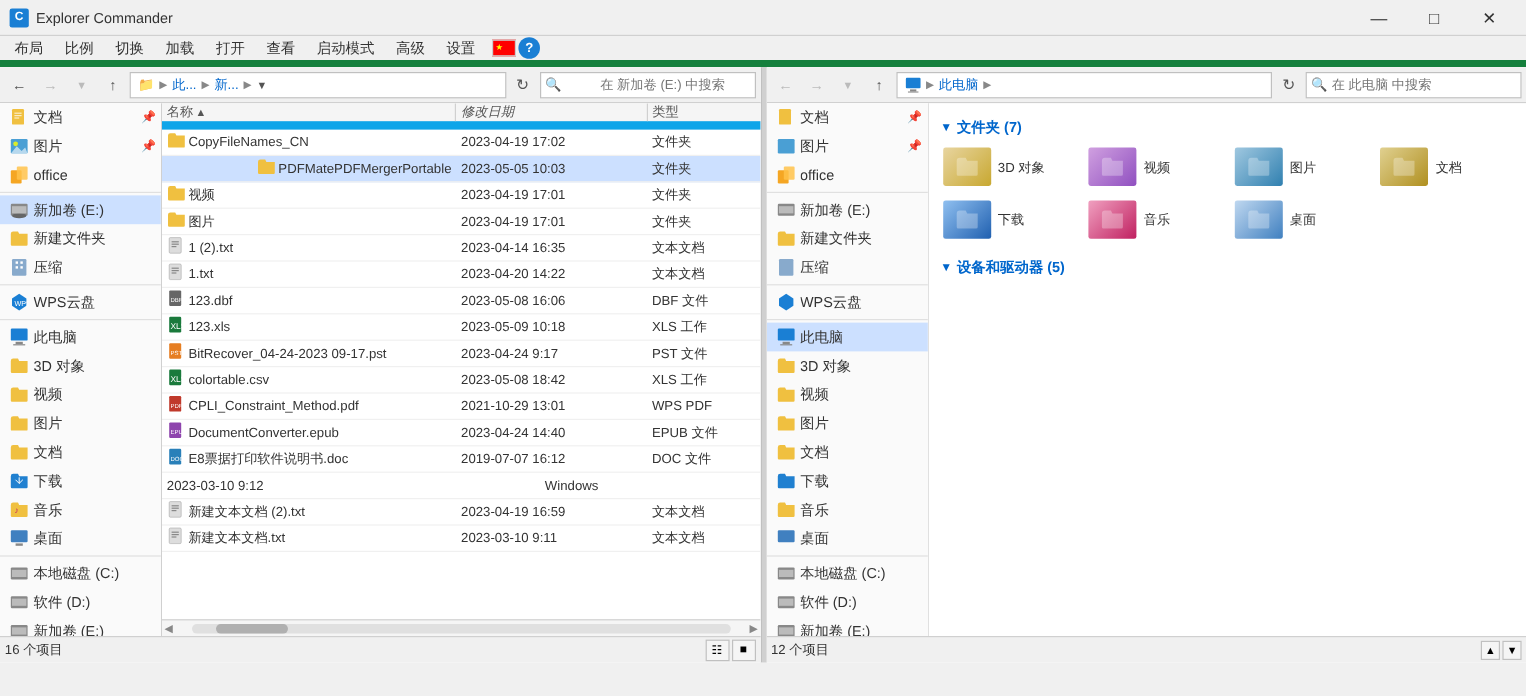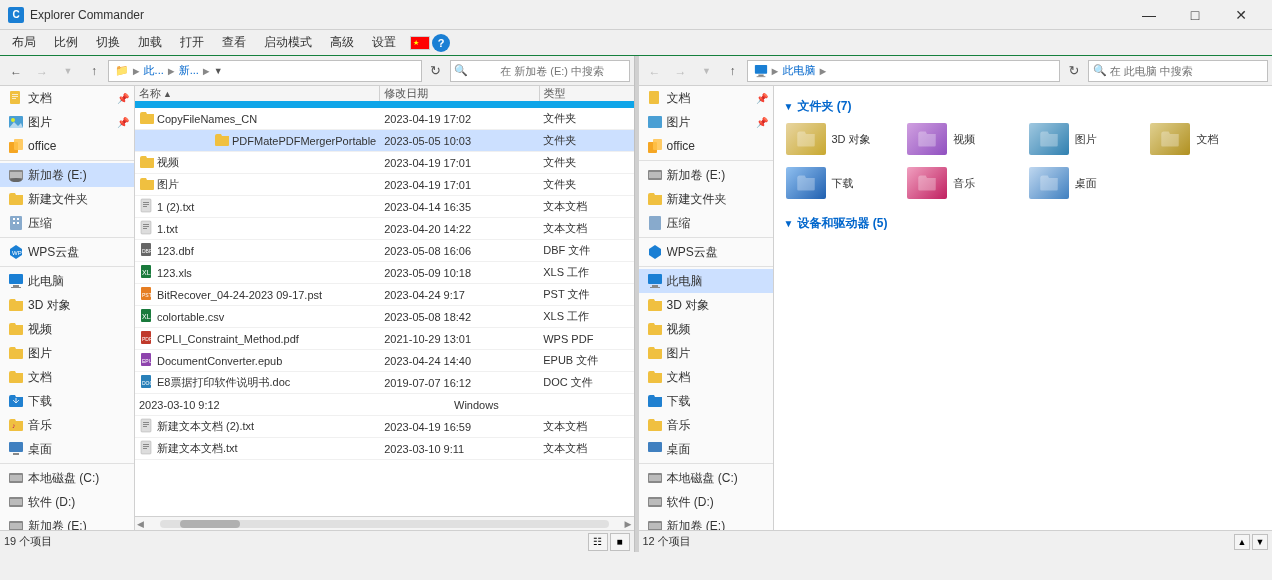--- a/index.html
+++ b/index.html
@@ -21,21 +21,21 @@
     .title-bar-controls { display: flex; gap: 0; }
     .title-btn { width: 46px; height: 30px; border: none; background: transparent; cursor: pointer; font-size: 14px; display: flex; align-items: center; justify-content: center; color: #333; }
 
     
     .menu-bar {
       height: 26px;
       background: #f0f0f0;
       display: flex;
       align-items: center;
       padding: 0 4px;
-      border-bottom: 1px solid #15803d;
+      border-bottom: 6px solid #15803d;
       gap: 2px;
     }
     .menu-item {
       padding: 2px 8px;
       cursor: pointer;
       font-size: 12px;
       color: #333;
       border-radius: 2px;
     }
     .help-icon { width: 18px; height: 18px; border-radius: 50%; background: #1a7fd4; color: white; display: flex; align-items: center; justify-content: center; font-size: 11px; font-weight: bold; cursor: pointer; }
@@ -487,21 +487,21 @@
         </div>
       </div>
 
       <div class="file-area">
 
         <div class="col-headers">
           <div class="col-header" style="flex:2.2;">
             <span>名称</span>
             <span style="margin-left:2px;font-size:9px;">▲</span>
           </div>
-          <div class="col-header" style="flex:1.4;">
+          <div class="col-header" style="flex:1.4;font-style:italic;">
             <span>修改日期</span>
           </div>
           <div class="col-header" style="flex:0.8;">
             <span>类型</span>
           </div>
         </div>
 
         <div class="file-list" id="left-file-list">
             <div class="file-row">
       <div class="file-cell" style="flex:2.2;display:flex;align-items:center;gap:2px;">
@@ -682,21 +682,21 @@
           <span style="font-size:9px;color:#888;padding:0 2px;cursor:pointer;">◀</span>
           <div class="h-scroll-inner">
             <div class="h-scroll-thumb"></div>
           </div>
           <span style="font-size:9px;color:#888;padding:0 2px;cursor:pointer;">▶</span>
         </div>
       </div>
     </div>
 
     <div class="panel-bottom">
-      <span class="status-text">19 个项目</span>
+      <span class="status-text">16 个项目</span>
       <div class="view-btns">
         <button class="view-btn">☷</button>
         <button class="view-btn">■</button>
       </div>
     </div>
   </div>
 
   <div class="panel-divider"></div>
 
   <div class="panel">

